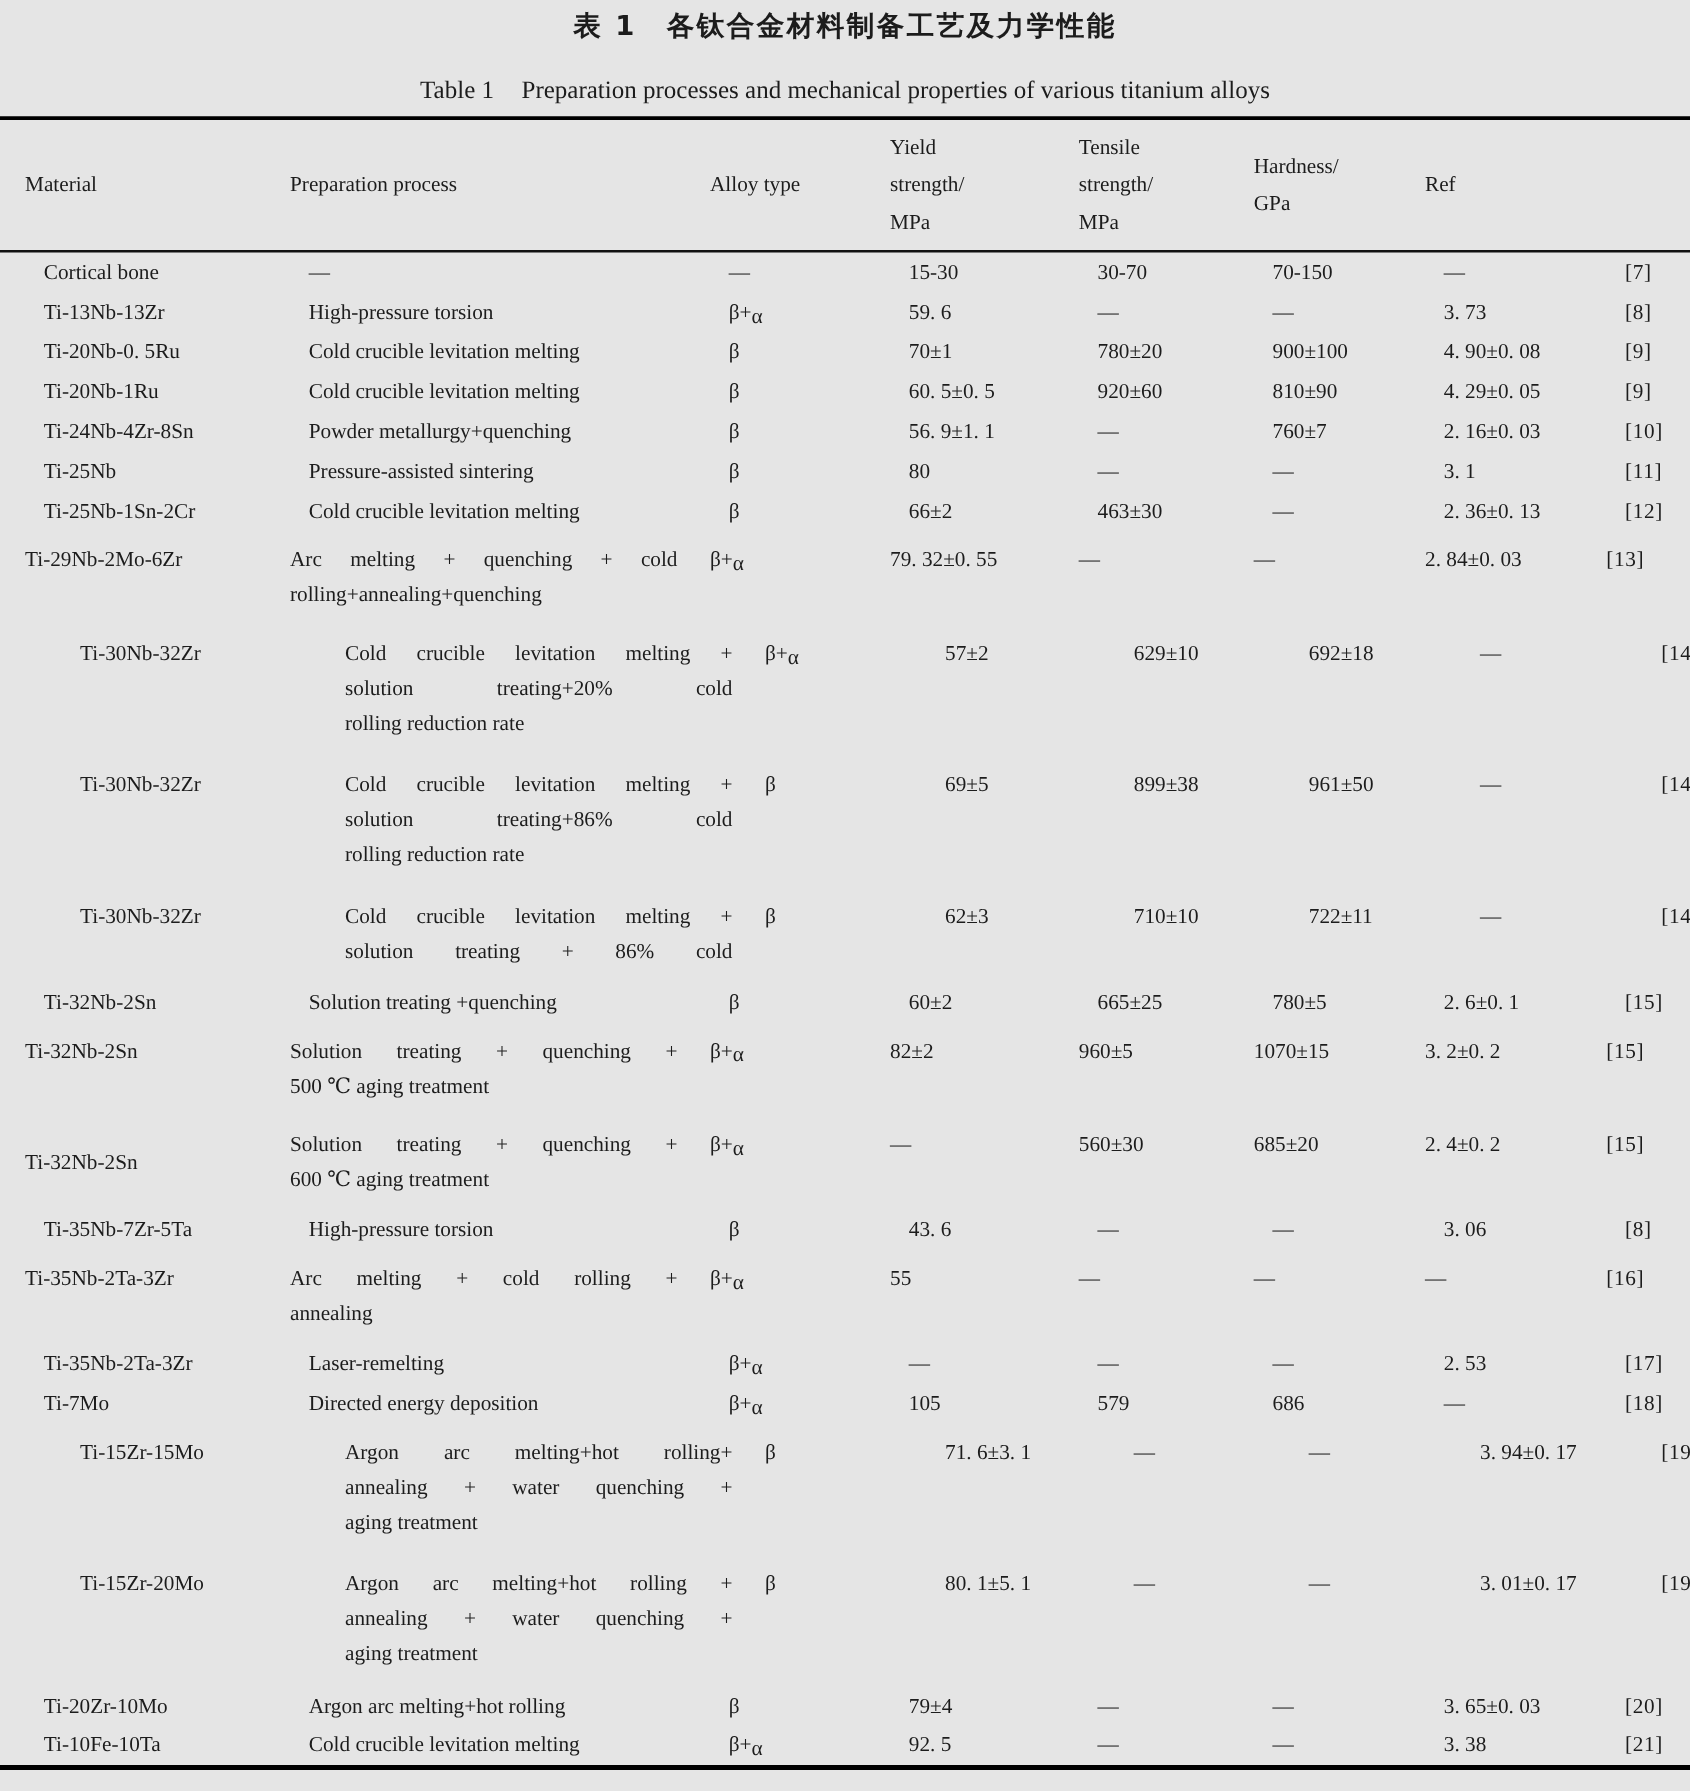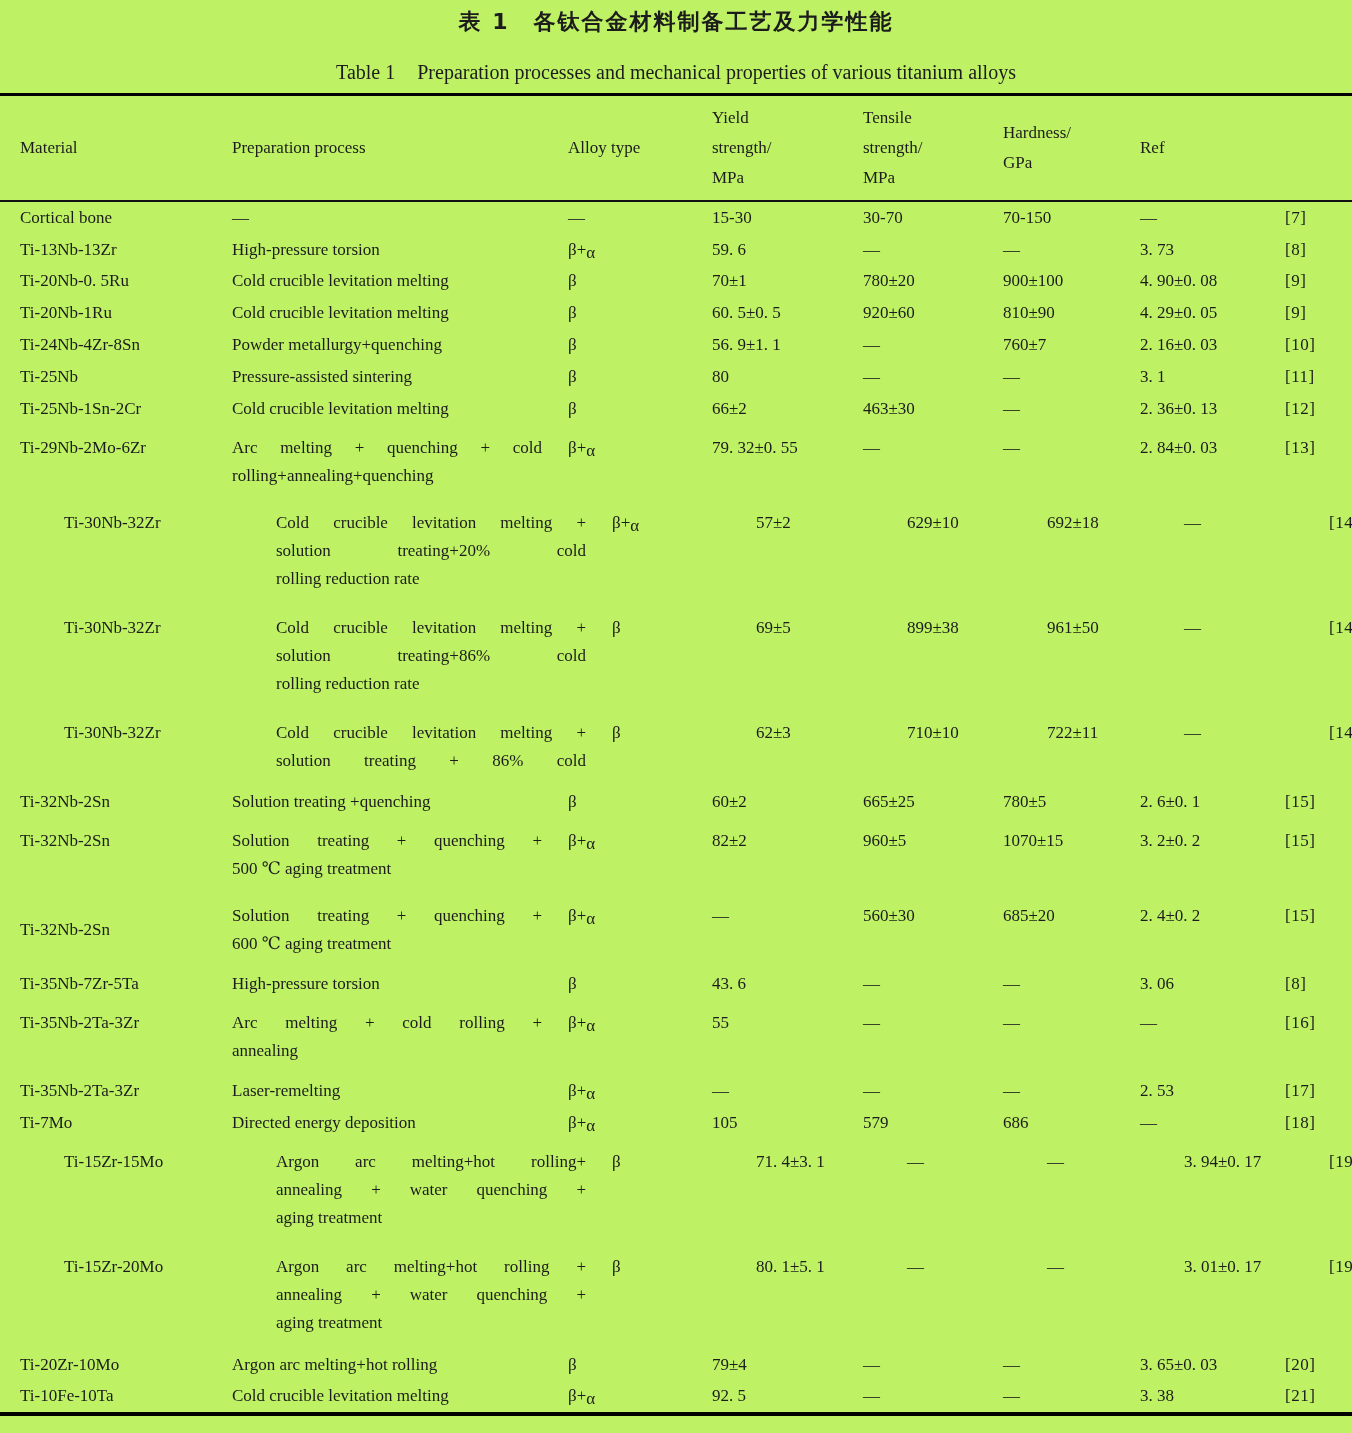--- a/index.html
+++ b/index.html
@@ -1,19 +1,19 @@
 <!DOCTYPE html>
 <html><head>
 <meta charset="utf-8">
 <style>
   html,body { margin:0; padding:0; background:#ffffff; }
   .page {
     position:relative;
     width:1352px; height:1433px;
-    background:#bef264;
+    background:#e5e5e5;
     color:#1c1c1c;
     font-family:"Liberation Serif","DejaVu Serif",serif;
     overflow:hidden;
   }
   .title-zh {
     padding-top:6px;
     height:32px; line-height:32px;
     text-align:center;
     font-family:"DejaVu Sans","Liberation Sans",sans-serif;
     font-weight:bold;
@@ -43,21 +43,21 @@
   }
   .th { font-size:17px; }
   .th .hline { line-height:30px; }
 
   .tr {
     display:grid;
     grid-template-columns:212px 336px 144px 151px 140px 137px 145px 67px;
     padding-left:20px;
     align-items:start;
   }
-  .tr.h1 { height:31.8px; align-items:center; }
+  .tr.h1 { height:31.8px; align-items:center;margin-left:15px; }
   .tr.h2 { padding-top:9px; padding-bottom:10px; }
   .tr.h3 { padding-top:9px; padding-bottom:12px;margin-left:44px; }
 
   .td { font-size:17px; line-height:28px; padding-right:6px; }
   .tr.h1 .td { line-height:normal; }
   .td.process { padding-right:26px; }
   .proc-line { line-height:28px; }
   .proc-line.justify { text-align:justify; text-align-last:justify; text-justify:inter-word; }
   .td.material.mid { align-self:center; }
   .alpha { position:relative; top:3px; }
@@ -327,21 +327,21 @@
           <div class="td ref">[18]</div>
         </div>
         <div class="tr h3">
           <div class="td material">Ti-15Zr-15Mo</div>
           <div class="td process">
             <div class="proc-line justify">Argon arc melting+hot rolling+</div>
             <div class="proc-line justify">annealing + water quenching +</div>
             <div class="proc-line">aging treatment</div>
           </div>
           <div class="td alloy">β</div>
-          <div class="td elastic">71. 4±3. 1</div>
+          <div class="td elastic">71. 6±3. 1</div>
           <div class="td yield">—</div>
           <div class="td tensile">—</div>
           <div class="td hardness">3. 94±0. 17</div>
           <div class="td ref">[19]</div>
         </div>
         <div class="tr h3">
           <div class="td material">Ti-15Zr-20Mo</div>
           <div class="td process">
             <div class="proc-line justify">Argon arc melting+hot rolling +</div>
             <div class="proc-line justify">annealing + water quenching +</div>

